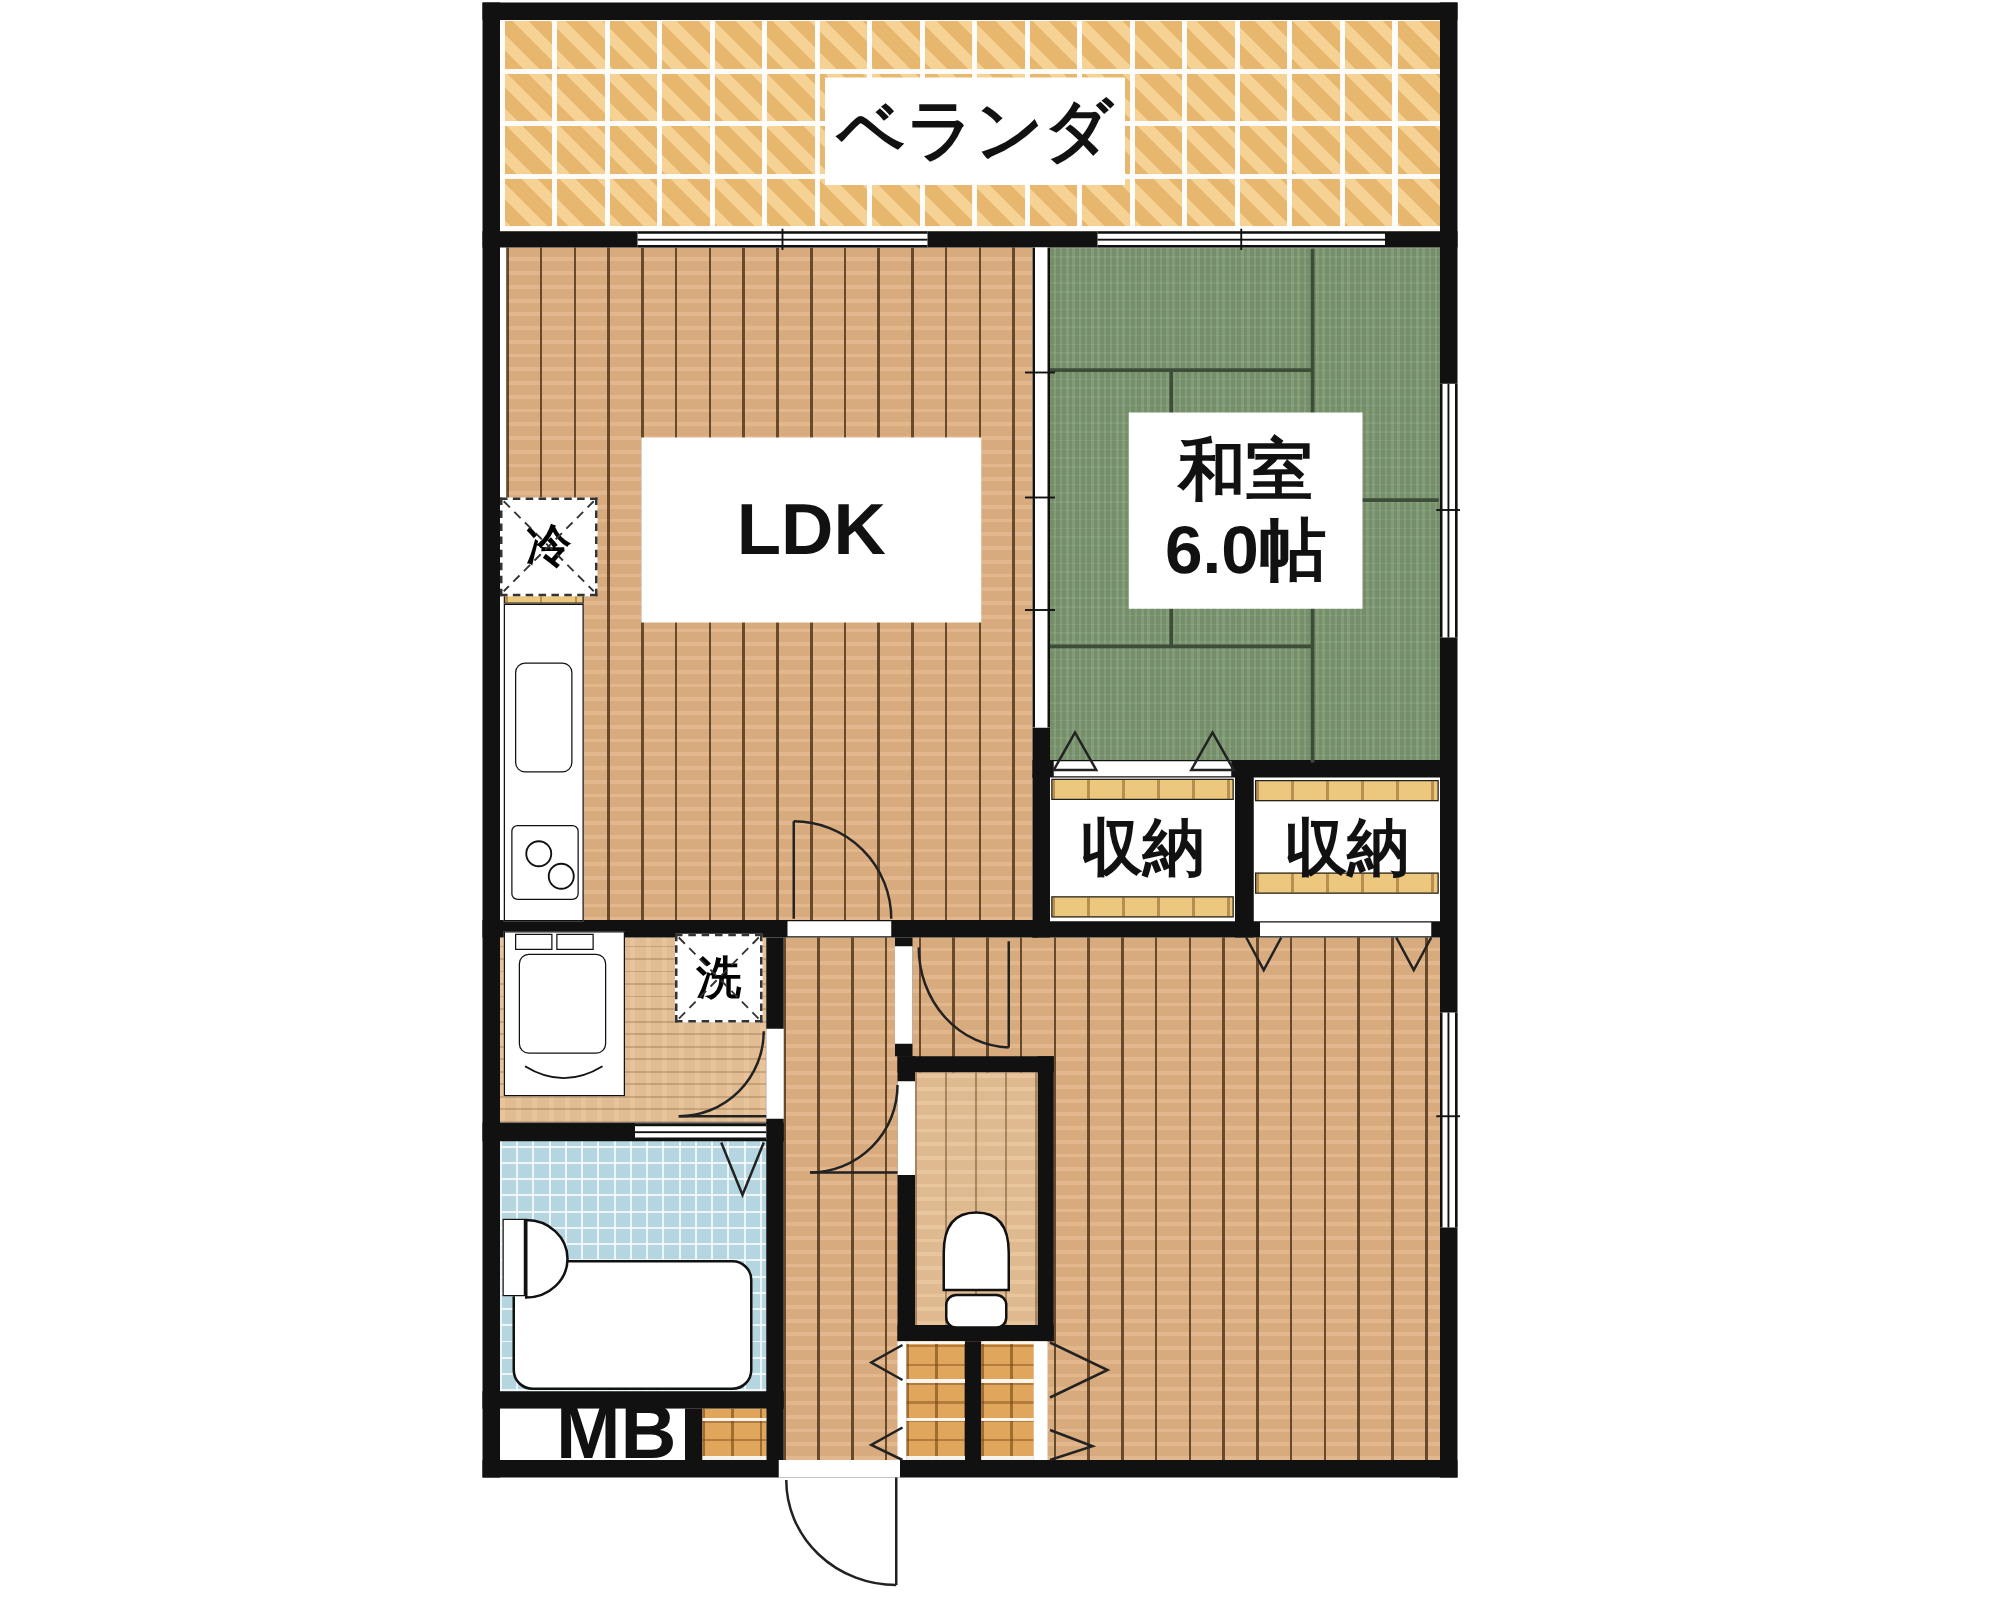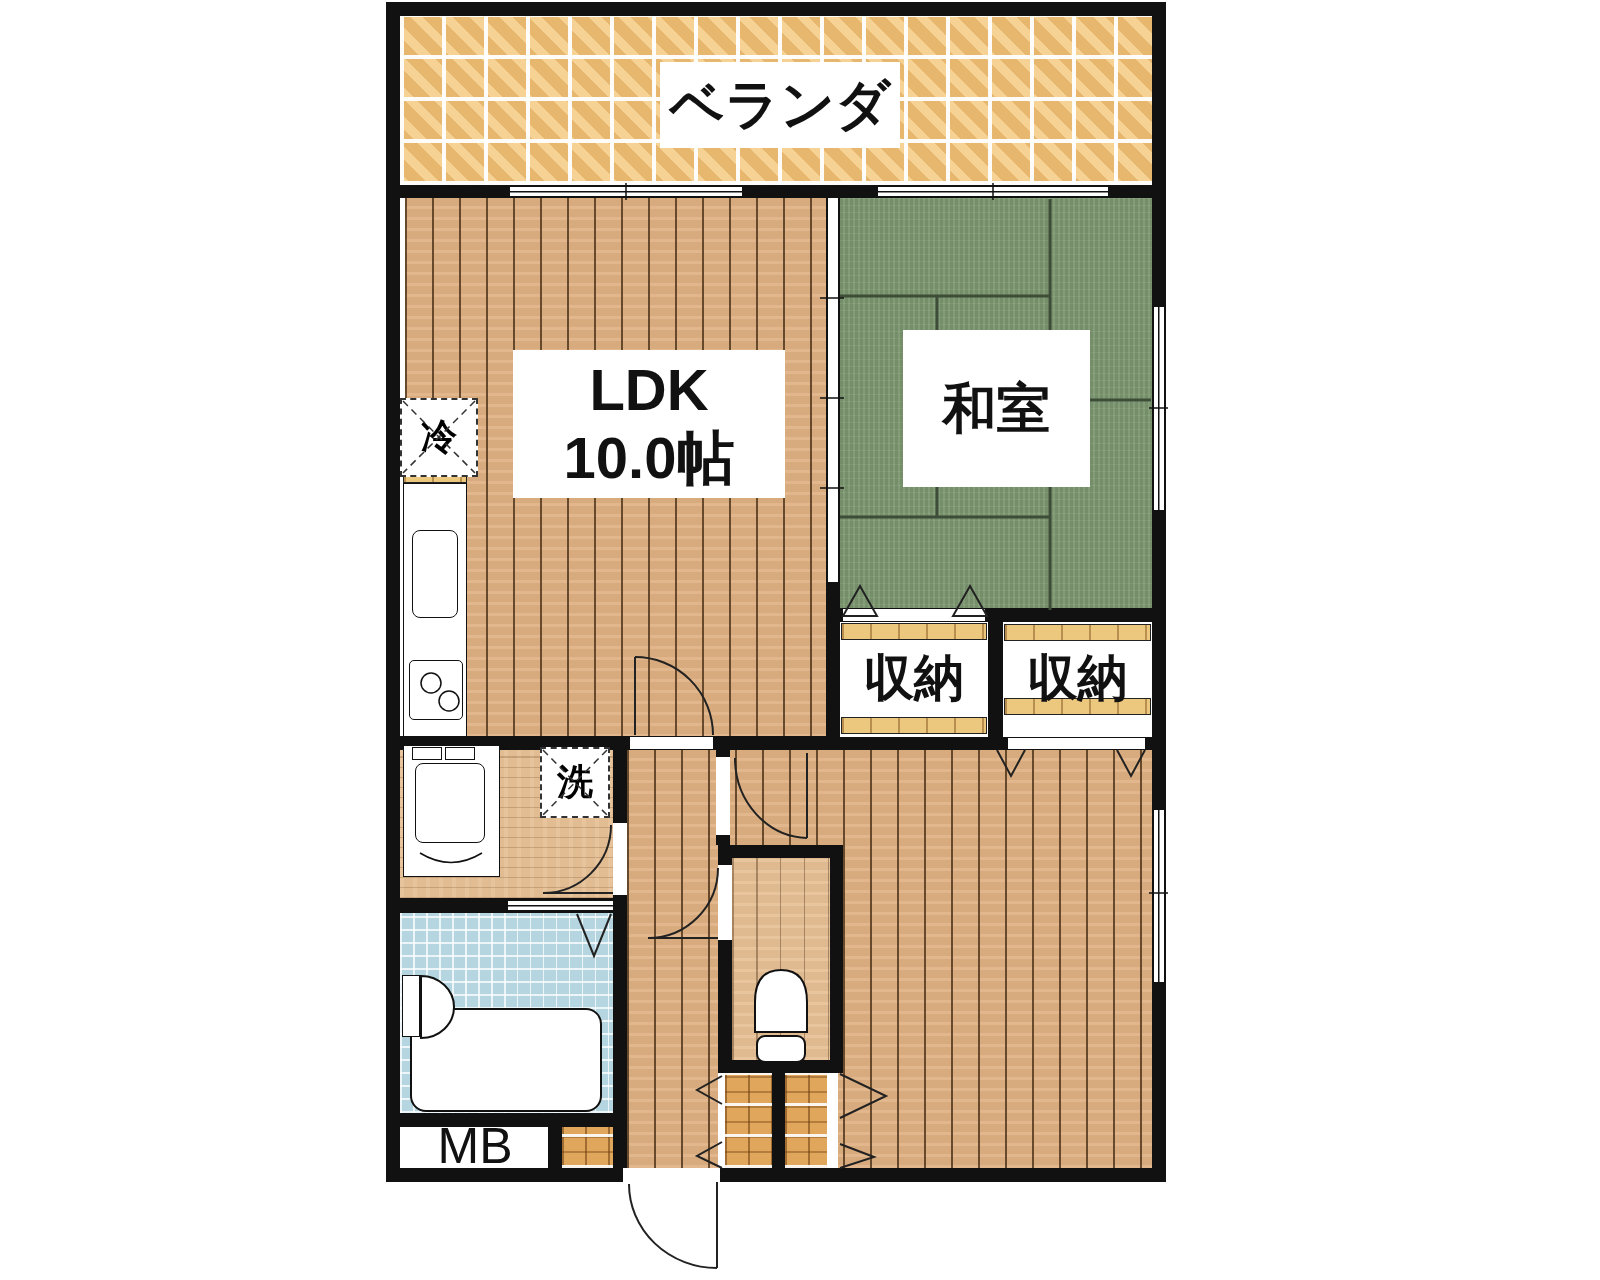--- a/index.html
+++ b/index.html
@@ -212,28 +212,28 @@
     <path d="M420,853 Q451,872 482,853" stroke="#111" fill="none" stroke-width="1.5"></path>
     <circle cx="431" cy="683" r="10" stroke="#111" fill="#fff" stroke-width="1.5"></circle>
     <circle cx="449" cy="701" r="10" stroke="#111" fill="#fff" stroke-width="1.5"></circle>
   </svg>
 
   <div class="abs lbl" style="left:660px;top:62px;width:240px;height:86px;font-size:54px;">
     <span>ベランダ</span>
   </div>
   <div class="abs lbl" style="left:513px;top:350px;width:272px;height:148px;font-size:58px;">
     <span>LDK</span>
-    <span>10.0帖</span>
   </div>
   <div class="abs lbl" style="left:903px;top:330px;width:187px;height:157px;font-size:54px;">
     <span>和室</span>
+    <span>6.0帖</span>
   </div>
   <div class="abs lbl clear" style="left:840px;top:642px;width:148px;height:72px;font-size:50px;">
     <span>収納</span>
   </div>
   <div class="abs lbl clear" style="left:1003px;top:642px;width:149px;height:72px;font-size:50px;">
     <span>収納</span>
   </div>
-  <div class="abs lbl clear" style="left:405px;top:1121px;width:140px;height:50px;font-size:50px;font-weight:400;">
+  <div class="abs lbl clear" style="left:423px;top:1121px;width:140px;height:50px;font-size:62px;font-weight:700;">
     <span>MB</span>
   </div>
 
 </div>
 
 </body></html>

